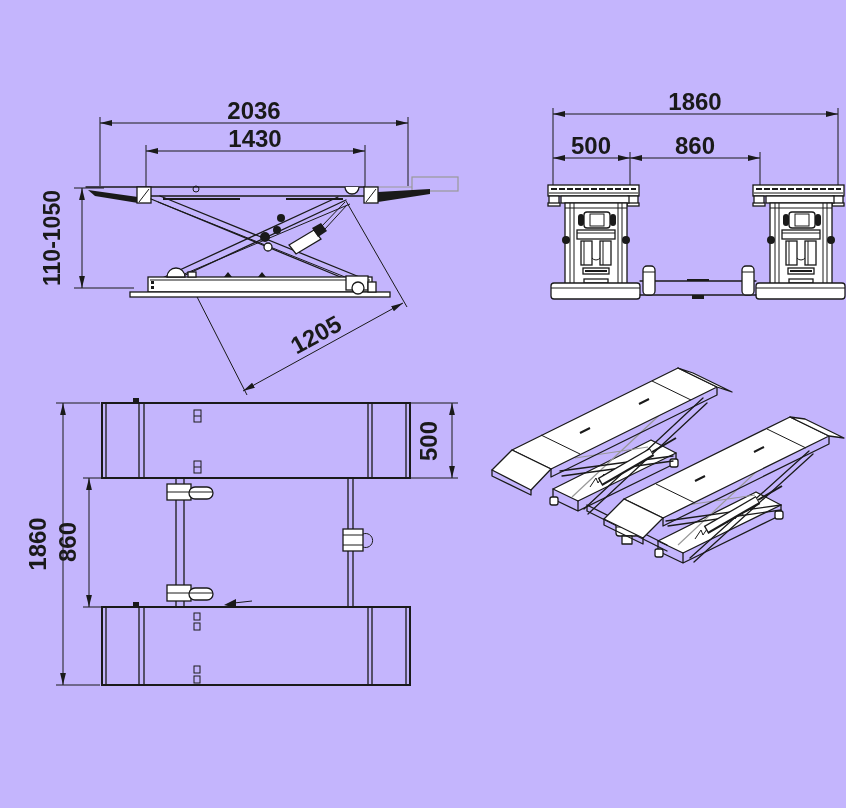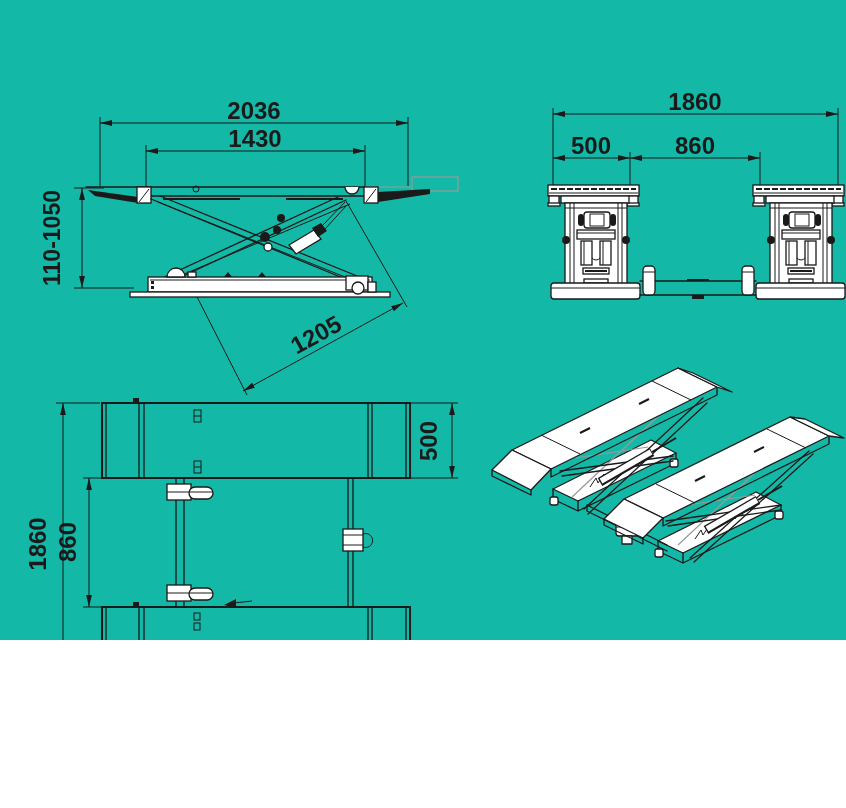--- a/index.html
+++ b/index.html
@@ -1,16 +1,16 @@
 <!DOCTYPE html>
 <html><head>
 <meta charset="utf-8">
 <style>
   html,body{margin:0;padding:0;background:#fff;}
-  #canvas{position:relative;width:846px;height:640px;background:#14b8a6;overflow:hidden;}
+  #canvas{position:relative;width:846px;height:808px;background:#c4b5fd;overflow:hidden;}
   svg{position:absolute;left:0;top:0;font-family:"Liberation Sans",sans-serif;font-weight:700;}
   .dim{font-size:24px;fill:#1a1a1a;stroke:none;}
   .dim-sm{font-size:23px;fill:#1a1a1a;stroke:none;}
   .ln{stroke:#1a1a1a;fill:none;stroke-width:1.3;stroke-linecap:round;}
   .ln2{stroke:#1a1a1a;fill:none;stroke-width:2;}
   .thin{stroke:#1a1a1a;fill:none;stroke-width:1;}
   .gray{stroke:#999;fill:none;stroke-width:1.2;}
   .fillblk{fill:#1a1a1a;stroke:none;}
   .white{fill:#fff;stroke:#1a1a1a;stroke-width:1.3;}
   .dimln{stroke:#1a1a1a;fill:none;stroke-width:1;}

